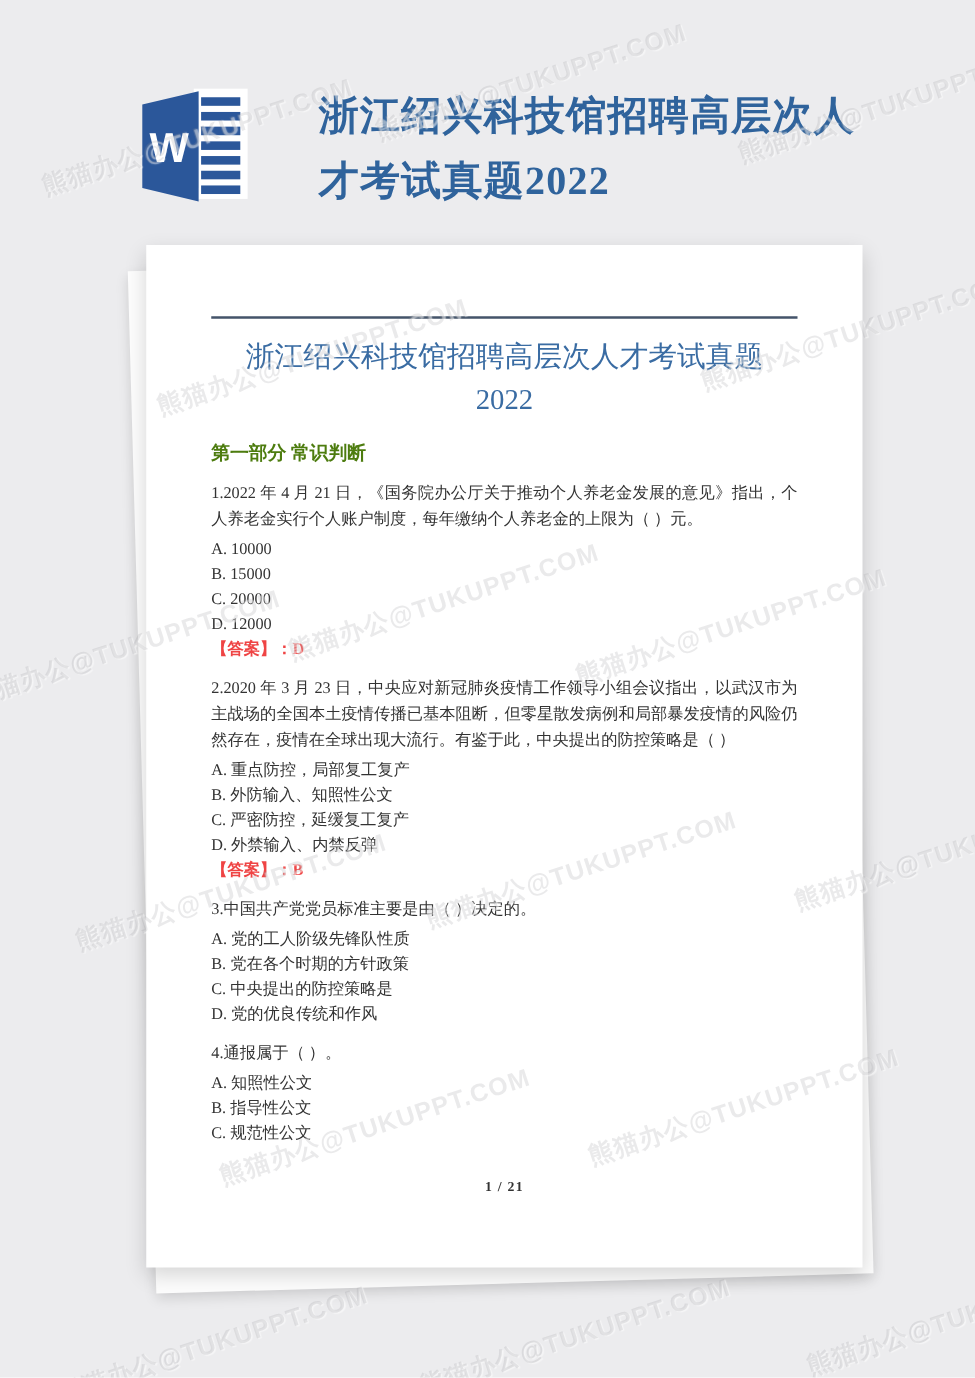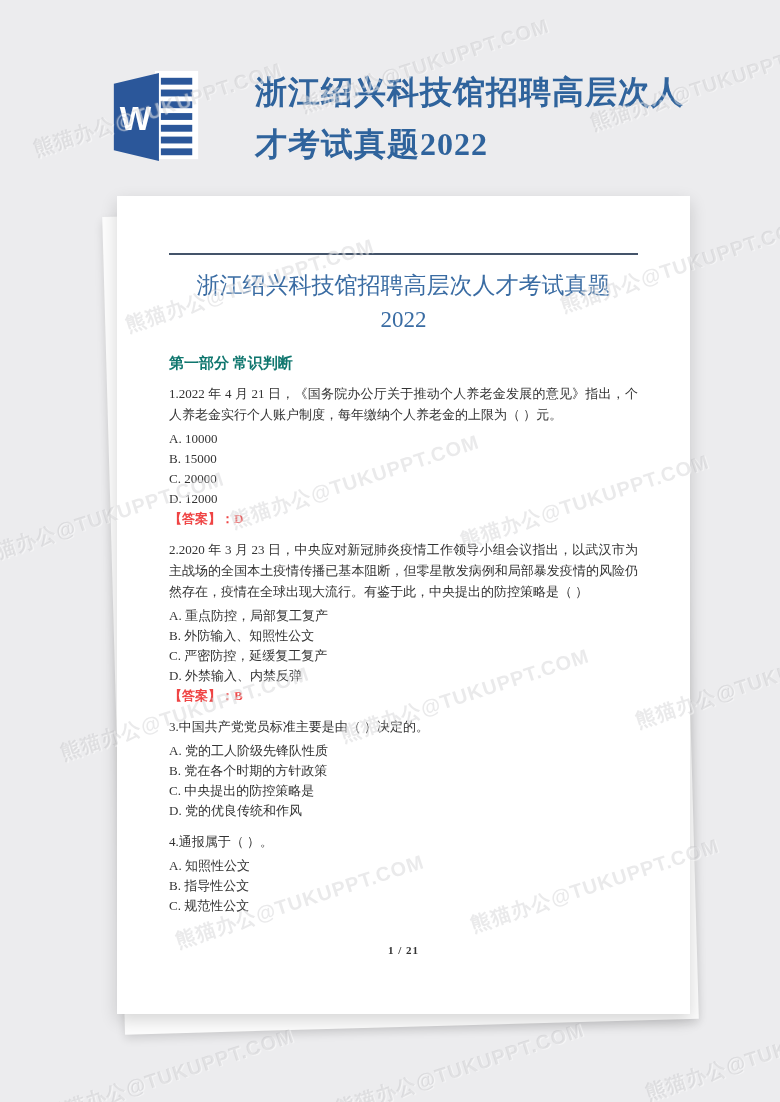--- a/index.html
+++ b/index.html
@@ -29,21 +29,21 @@
     padding:0 52px;box-sizing:border-box;
   }
   .rule{margin:57px 0 0 0;border:none;border-top:2px solid #44546a;}
   .doc-title{
     margin:14px auto 0 auto;max-width:442px;
     font-size:23px;line-height:34px;color:#3a6ca3;
     text-align:center;font-weight:normal;
   }
   .section-heading{
     margin-top:16px;font-size:15px;line-height:20px;
-    font-weight:bold;color:#0f766e;
+    font-weight:bold;color:#4d7c0f;
   }
   .question{margin-top:10px;font-size:13px;color:#333;}
   .stem{line-height:21px;text-align:justify;}
   .options{margin-top:4px;}
   .option{line-height:20px;}
   .answer{line-height:20px;color:#ef4444;font-weight:bold;}
   .page-num{
     position:absolute;bottom:58px;left:0;right:0;text-align:center;
     font-size:11px;font-weight:bold;color:#333;letter-spacing:1px;
   }

